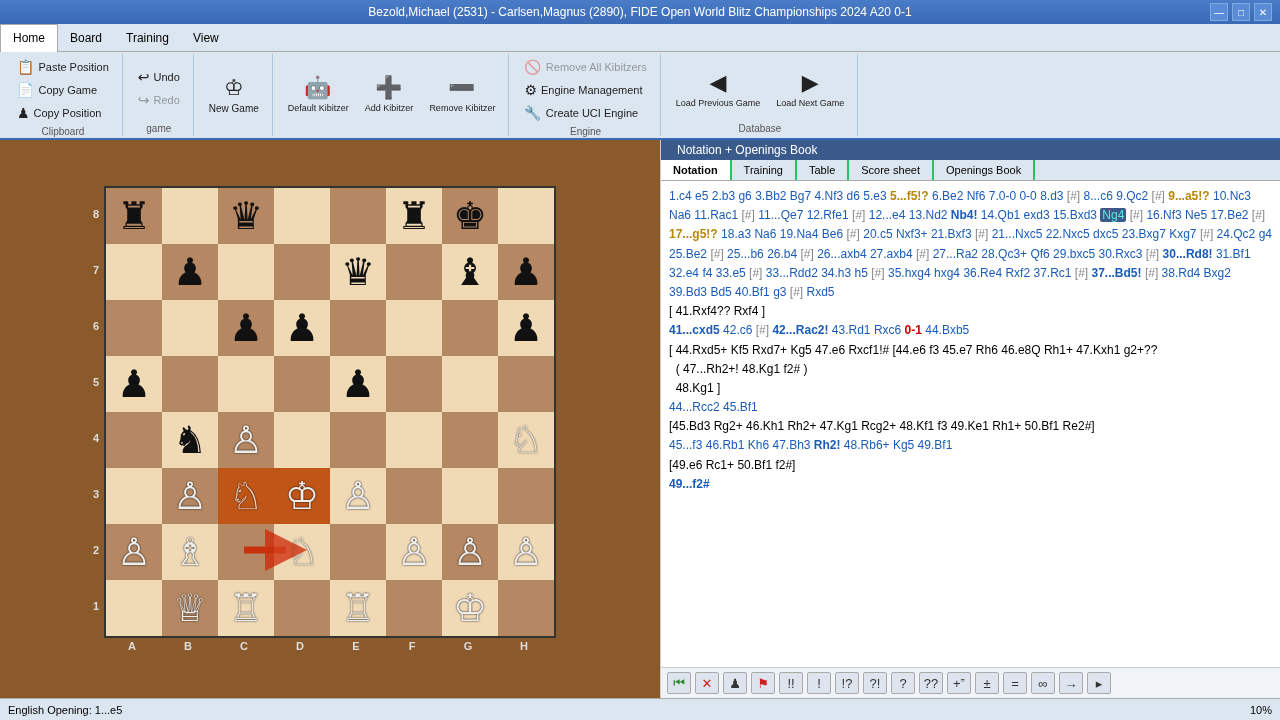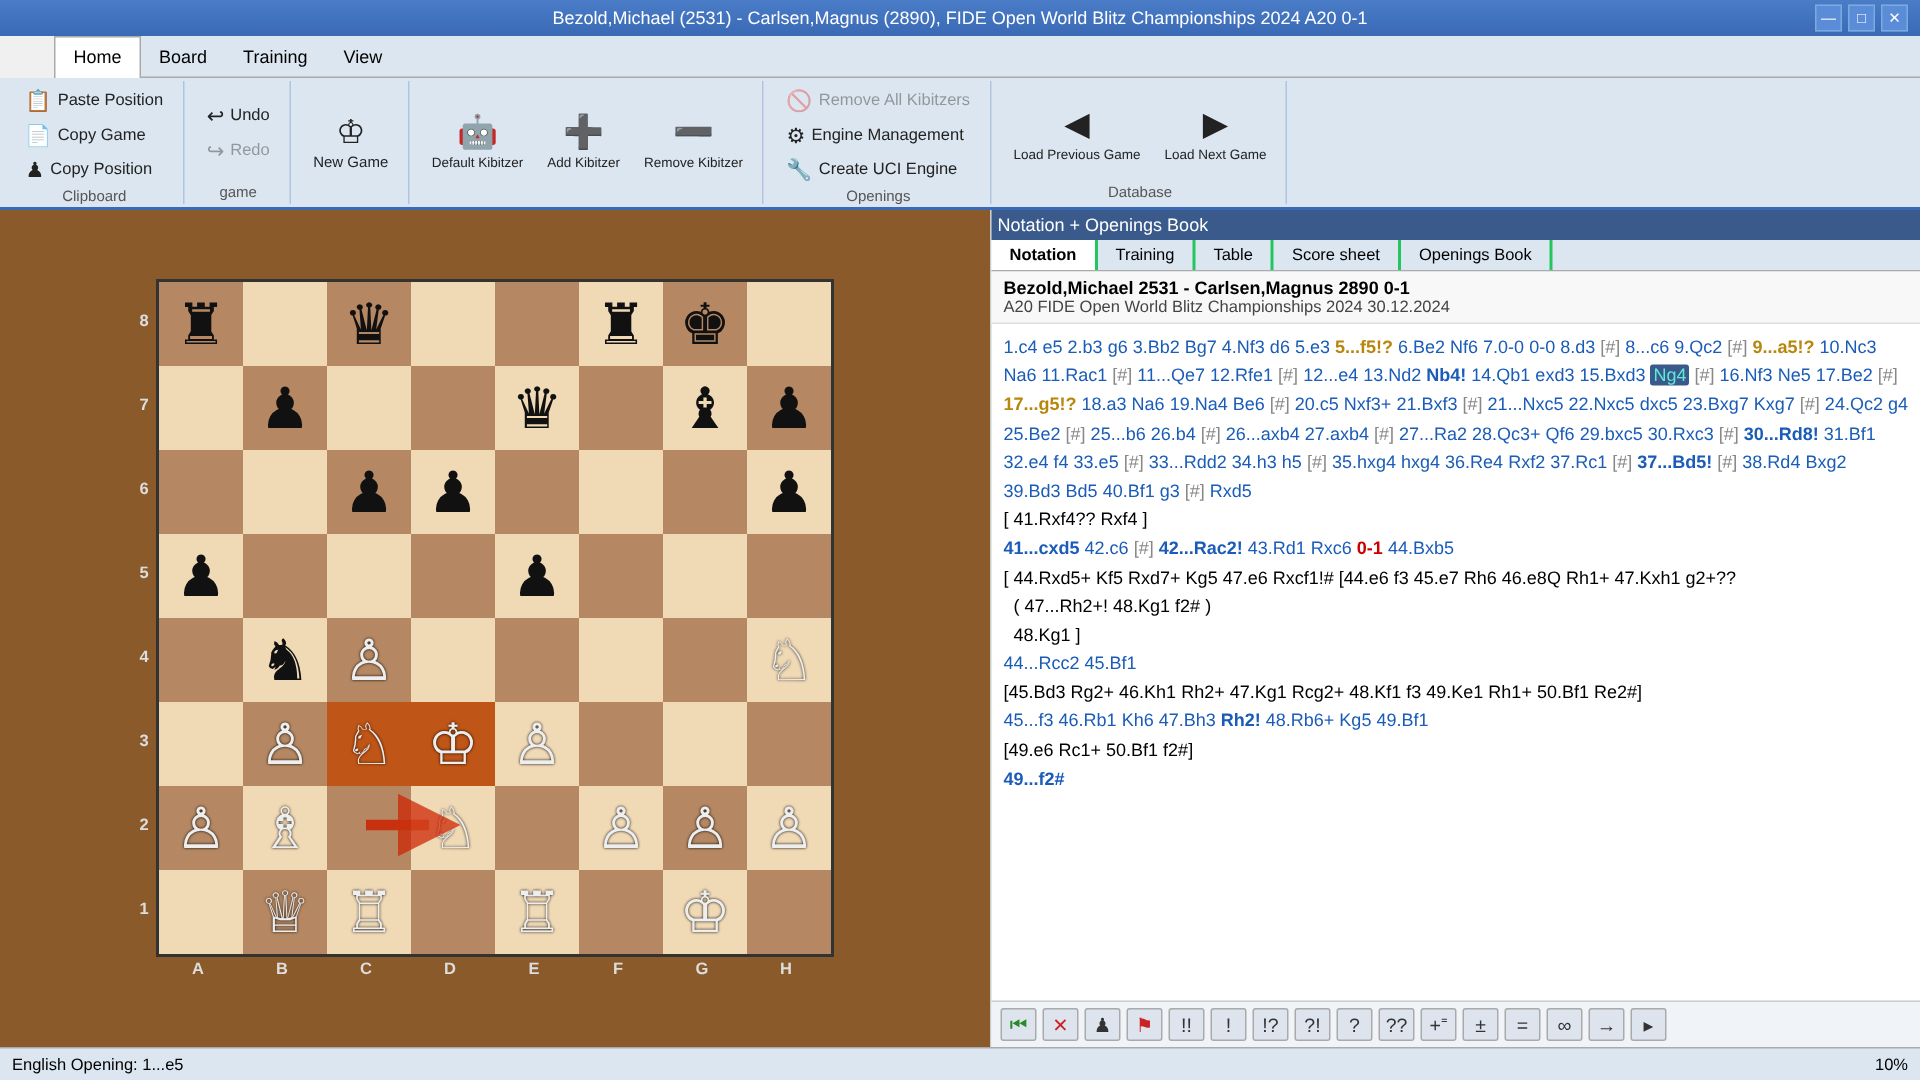--- a/index.html
+++ b/index.html
@@ -31,21 +31,20 @@
       font-size: 10px; color: white; cursor: pointer;
     }
 
     
     #menubar {
       background: #dce6f0;
       height: 28px;
       display: flex;
       align-items: center;
       border-bottom: 1px solid #aaa;
-      margin-left: 36px;
     }
     .menu-item {
       padding: 4px 12px;
       cursor: pointer;
       font-size: 12px;
       height: 28px;
       display: flex;
       align-items: center;
     }
     .menu-item:hover, .menu-item.active {
@@ -202,21 +201,21 @@
     #right-panel {
       flex: 1;
       background: #fff;
       display: flex;
       flex-direction: column;
       border-left: 1px solid #ccc;
     }
     #notation-header {
       background: #3a5a8c;
       color: white;
-      padding: 3px 4px;
+      padding: 3px 16px;
       font-size: 12px;
       display: flex;
       align-items: center;
       gap: 8px;
     }
     #notation-tabs {
       display: flex;
       background: #dce6f0;
       border-bottom: 1px solid #aaa;
     }
@@ -403,21 +402,21 @@
         <div class="ribbon-btn-small">
           <span class="icon-small">⚙</span>
           <span>Engine Management</span>
         </div>
         <div class="ribbon-btn-small">
           <span class="icon-small">🔧</span>
           <span>Create UCI Engine</span>
         </div>
       </div>
     </div>
-    <div class="ribbon-group-label">Openings</div>
+    <div class="ribbon-group-label">Engine</div>
   </div>
 
   <div class="ribbon-group">
     <div class="ribbon-buttons">
       <div class="ribbon-btn">
         <span class="icon">◀</span>
         <span style="font-size:9px">Load Previous Game</span>
       </div>
       <div class="ribbon-btn">
         <span class="icon">▶</span>
@@ -602,24 +601,20 @@
   <div id="right-panel">
     <div id="notation-header">
       <span>Notation + Openings Book</span>
     </div>
     <div id="notation-tabs">
       <div class="notation-tab active">Notation</div>
       <div class="notation-tab">Training</div>
       <div class="notation-tab">Table</div>
       <div class="notation-tab">Score sheet</div>
       <div class="notation-tab">Openings Book</div>
-    </div>
-    <div id="game-info">
-      <div class="players">Bezold,Michael 2531 - Carlsen,Magnus 2890  0-1</div>
-      <div class="event">A20  FIDE Open World Blitz Championships 2024  30.12.2024</div>
     </div>
     <div id="moves-area">
       <span class="move-link">1.c4</span> <span class="move-link">e5</span> <span class="move-link">2.b3</span> <span class="move-link">g6</span> <span class="move-link">3.Bb2</span> <span class="move-link">Bg7</span> <span class="move-link">4.Nf3</span> <span class="move-link">d6</span> <span class="move-link">5.e3</span> <span class="annotation">5...f5!?</span> <span class="move-link">6.Be2</span> <span class="move-link">Nf6</span> <span class="move-link">7.0-0</span> <span class="move-link">0-0</span> <span class="move-link">8.d3</span> <span class="bracket">[#]</span> <span class="move-link">8...c6</span> <span class="move-link">9.Qc2</span> <span class="bracket">[#]</span> <span class="annotation">9...a5!?</span> <span class="move-link">10.Nc3</span> <span class="move-link">Na6</span> <span class="move-link">11.Rac1</span> <span class="bracket">[#]</span> <span class="move-link">11...Qe7</span> <span class="move-link">12.Rfe1</span> <span class="bracket">[#]</span> <span class="move-link">12...e4</span> <span class="move-link">13.Nd2</span> <span class="bold move-link">Nb4!</span> <span class="move-link">14.Qb1</span> <span class="move-link">exd3</span> <span class="move-link">15.Bxd3</span> <span class="move-highlight">Ng4</span> <span class="bracket">[#]</span> <span class="move-link">16.Nf3</span> <span class="move-link">Ne5</span> <span class="move-link">17.Be2</span> <span class="bracket">[#]</span> <span class="annotation">17...g5!?</span> <span class="move-link">18.a3</span> <span class="move-link">Na6</span> <span class="move-link">19.Na4</span> <span class="move-link">Be6</span> <span class="bracket">[#]</span> <span class="move-link">20.c5</span> <span class="move-link">Nxf3+</span> <span class="move-link">21.Bxf3</span> <span class="bracket">[#]</span> <span class="move-link">21...Nxc5</span> <span class="move-link">22.Nxc5</span> <span class="move-link">dxc5</span> <span class="move-link">23.Bxg7</span> <span class="move-link">Kxg7</span> <span class="bracket">[#]</span> <span class="move-link">24.Qc2</span> <span class="move-link">g4</span> <span class="move-link">25.Be2</span> <span class="bracket">[#]</span> <span class="move-link">25...b6</span> <span class="move-link">26.b4</span> <span class="bracket">[#]</span> <span class="move-link">26...axb4</span> <span class="move-link">27.axb4</span> <span class="bracket">[#]</span> <span class="move-link">27...Ra2</span> <span class="move-link">28.Qc3+</span> <span class="move-link">Qf6</span> <span class="move-link">29.bxc5</span> <span class="move-link">30.Rxc3</span> <span class="bracket">[#]</span> <span class="bold move-link">30...Rd8!</span> <span class="move-link">31.Bf1</span> <span class="move-link">32.e4</span> <span class="move-link">f4</span> <span class="move-link">33.e5</span> <span class="bracket">[#]</span> <span class="move-link">33...Rdd2</span> <span class="move-link">34.h3</span> <span class="move-link">h5</span> <span class="bracket">[#]</span> <span class="move-link">35.hxg4</span> <span class="move-link">hxg4</span> <span class="move-link">36.Re4</span> <span class="move-link">Rxf2</span> <span class="move-link">37.Rc1</span> <span class="bracket">[#]</span> <span class="bold move-link">37...Bd5!</span> <span class="bracket">[#]</span> <span class="move-link">38.Rd4</span> <span class="move-link">Bxg2</span> <span class="move-link">39.Bd3</span> <span class="move-link">Bd5</span> <span class="move-link">40.Bf1</span> <span class="move-link">g3</span> <span class="bracket">[#]</span> <span class="move-link">Rxd5</span>
       <br>
       <span class="comment">[ 41.Rxf4?? Rxf4 ]</span>
       <br>
       <span class="bold move-link">41...cxd5</span> <span class="move-link">42.c6</span> <span class="bracket">[#]</span> <span class="bold move-link">42...Rac2!</span> <span class="move-link">43.Rd1</span> <span class="move-link">Rxc6</span> <span style="color:#cc0000;font-weight:bold">0-1</span> <span class="move-link">44.Bxb5</span>
       <br>
       <span class="comment">[ 44.Rxd5+ Kf5 Rxd7+ Kg5 47.e6 Rxcf1!# [44.e6 f3 45.e7 Rh6 46.e8Q Rh1+ 47.Kxh1 g2+??</span>
       <br>

